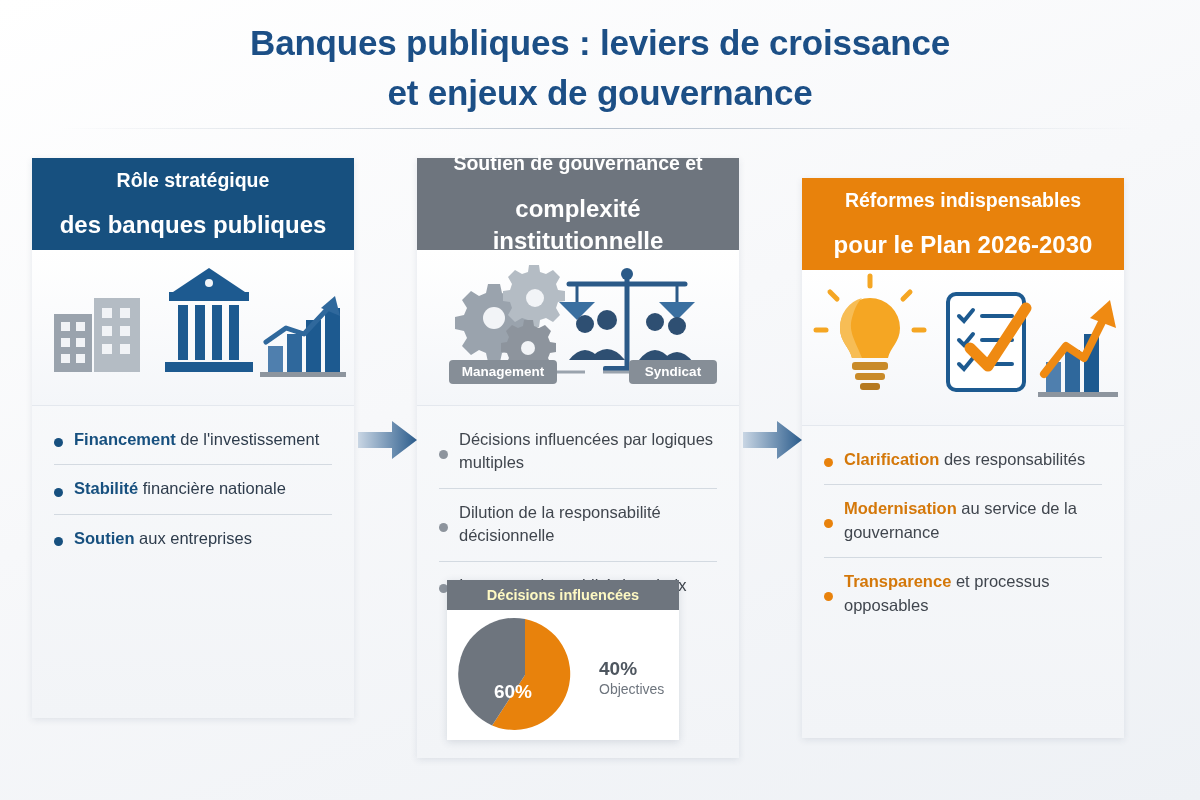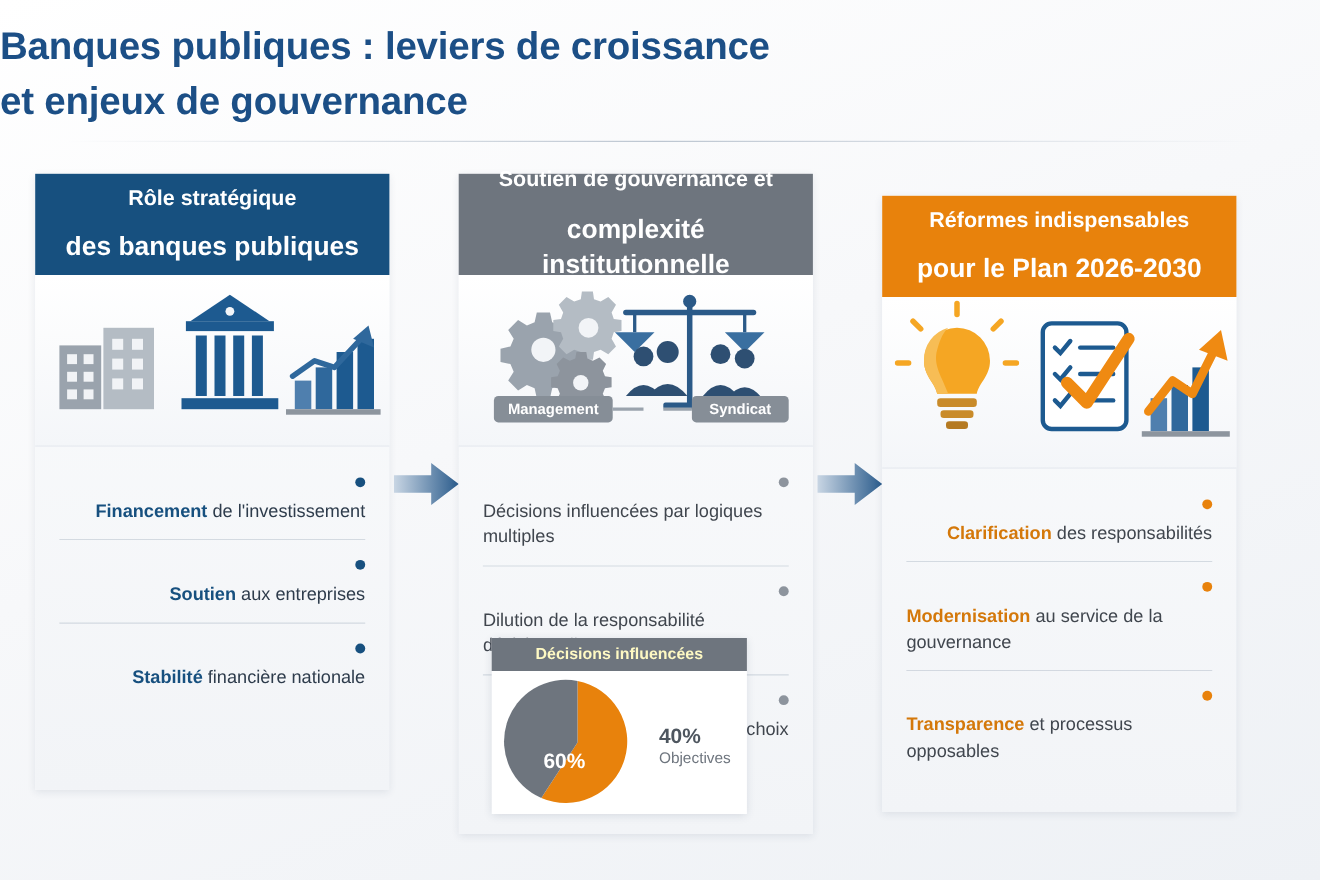--- a/index.html
+++ b/index.html
@@ -13,21 +13,21 @@
   .page {
     position: relative;
     width: 1200px; height: 800px;
     background: linear-gradient(160deg, #ffffff 0%, #f7f8fa 45%, #eef1f5 100%);
   }
 
   
   .title-wrap {
     position: absolute;
     top: 18px; left: 0; right: 0;
-    text-align: left;
+    text-align: center;
   }
   .title-line {
     font-size: 35px;
     font-weight: bold;
     color: #1c4f86;
     letter-spacing: -0.2px;
     line-height: 1.42;
     text-shadow: 0 1px 1px rgba(255,255,255,0.9);
   }
   .title-rule {
@@ -78,26 +78,25 @@
     position: relative;
     background: linear-gradient(180deg, #ffffff 0%, #f4f6f9 100%);
     border-bottom: 1px solid #e4e8ee;
   }
   .illus svg { position: absolute; inset: 0; }
 
   
   .bullets { padding: 22px 22px 10px 22px; }
   .bullet {
     display: flex;
-    align-items: flex-end;
+    align-items: center;
     gap: 11px;
     padding: 0 0 13px 0;
     margin-bottom: 12px;
     border-bottom: 1px solid rgba(170,182,196,0.45);
-    flex-direction: column;
   }
   .bullet:last-child { border-bottom: none; }
   .dot {
     flex: 0 0 auto;
     width: 9px; height: 9px;
     border-radius: 50%;
     margin-top: 6px;
   }
   .col-1 .dot { background: #17507f; }
   .col-2 .dot { background: #8d949d; }
@@ -199,25 +198,25 @@
           <rect x="228" y="122" width="86" height="5" fill="#8d959e"></rect>
         </svg>
       </div>
       <div class="bullets">
         <div class="bullet">
           <span class="dot"></span>
           <span class="btext"><b>Financement</b><span> de l'investissement</span></span>
         </div>
         <div class="bullet">
           <span class="dot"></span>
+          <span class="btext"><b>Stabilité</b><span> financière nationale</span></span>
+        </div>
+        <div class="bullet">
+          <span class="dot"></span>
           <span class="btext"><b>Soutien</b><span> aux entreprises</span></span>
-        </div>
-        <div class="bullet">
-          <span class="dot"></span>
-          <span class="btext"><b>Stabilité</b><span> financière nationale</span></span>
         </div>
       </div>
     </div>
 
     <div class="arrow arrow-1">
       <svg width="60" height="48" viewBox="0 0 60 48">
         <defs>
           <linearGradient id="ag1" x1="0" y1="0" x2="1" y2="0">
             <stop offset="0%" stop-color="#c9d6e4"></stop>
             <stop offset="100%" stop-color="#2b5c8c"></stop>

